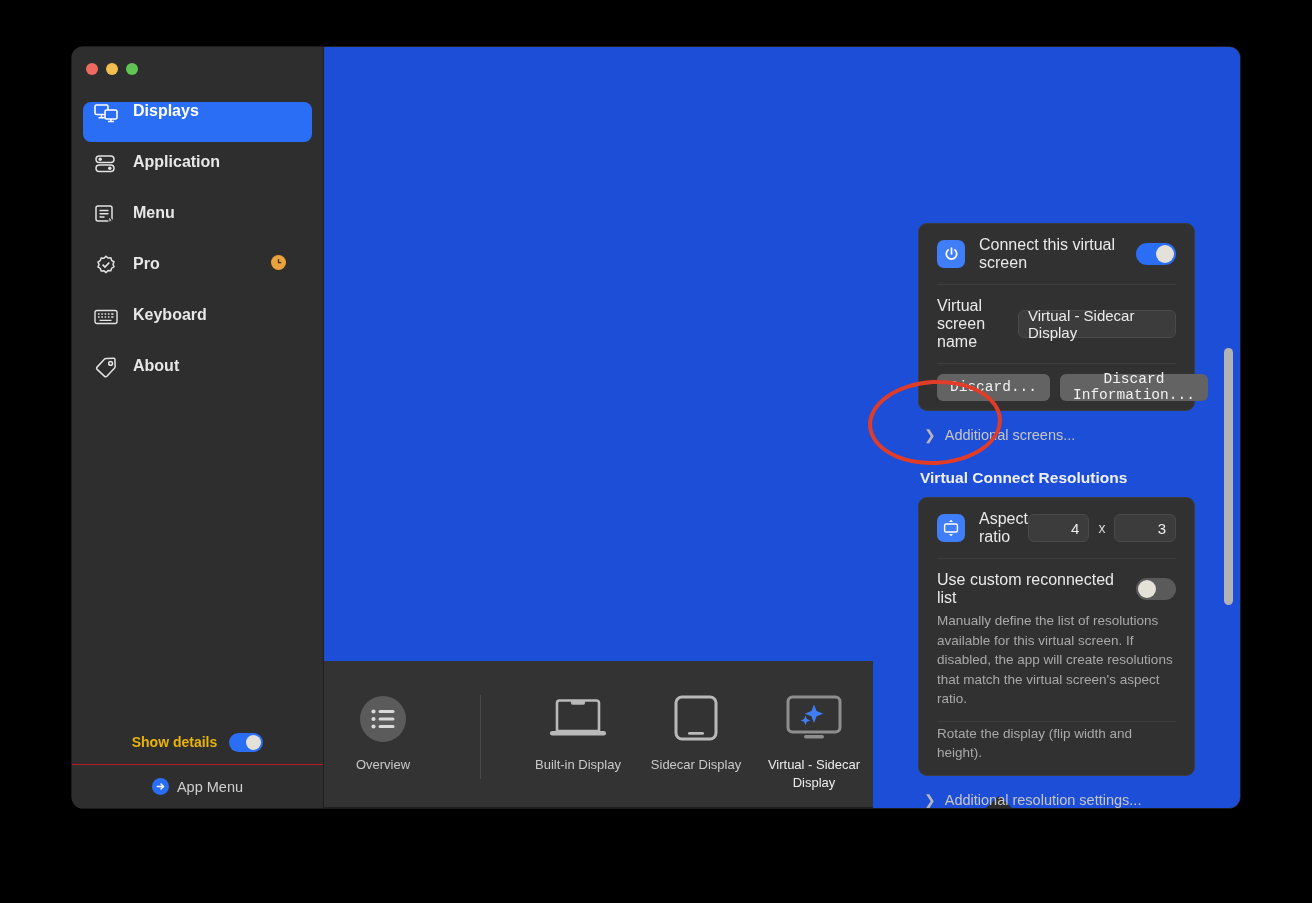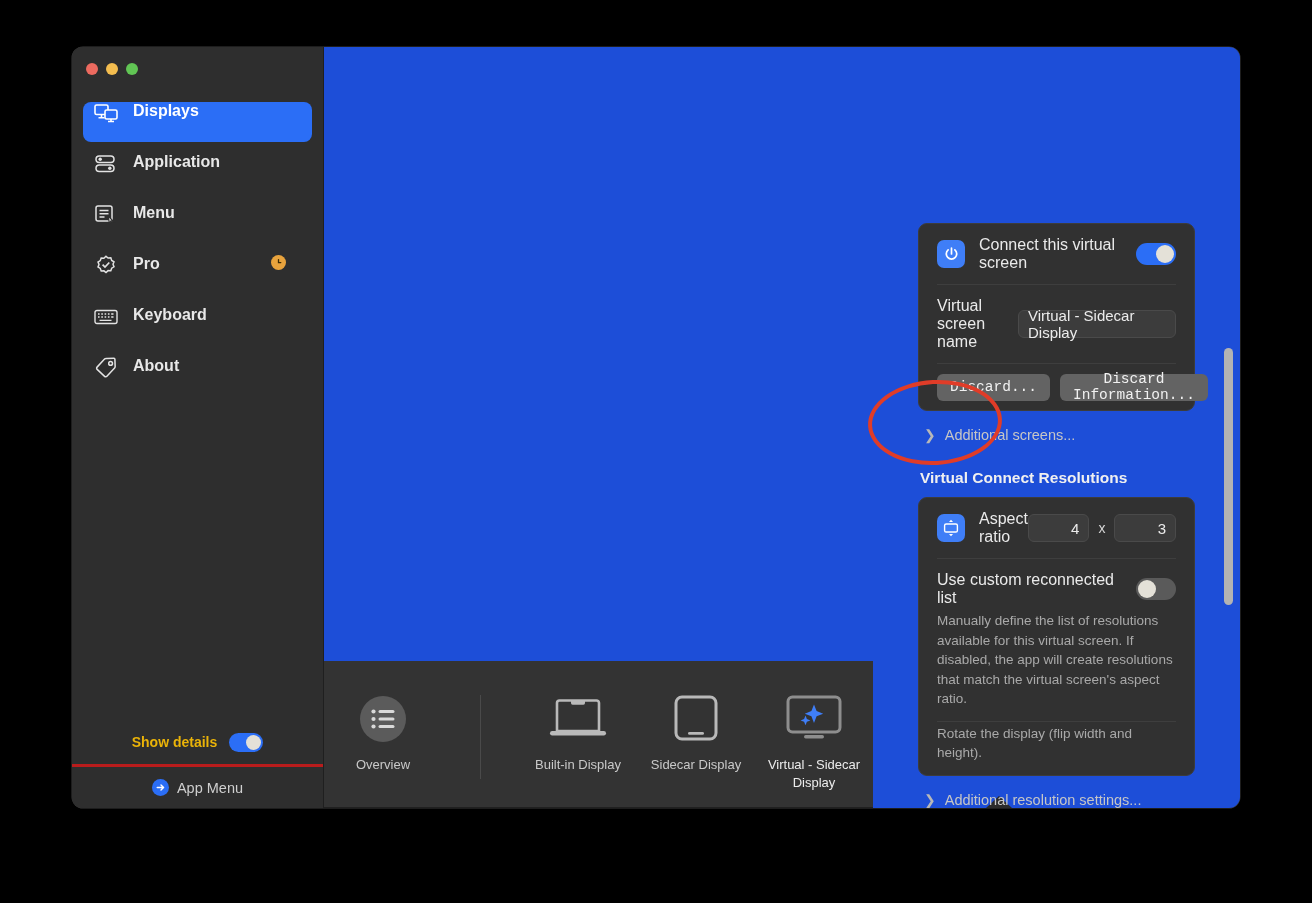--- a/index.html
+++ b/index.html
@@ -77,21 +77,21 @@
   .sidebar-bottom { padding-bottom: 0; }
   .show-details {
     display: flex; align-items: center; justify-content: center;
     gap: 12px;
     height: 44px;
     color: #eab308;
     font-size: 14px;
     font-weight: bold;
   }
   .app-menu-bar {
-    border-top: 3px solid #b91c1c;
+    border-top: 1px solid #b91c1c;
     height: 44px;
     display: flex; align-items: center; justify-content: center;
     gap: 8px;
     color: #cfcfcf;
     font-size: 14.5px;
   }
   .app-menu-icon {
     width: 17px; height: 17px; border-radius: 50%;
     background: #2b6ef6;
     display: flex; align-items: center; justify-content: center;

